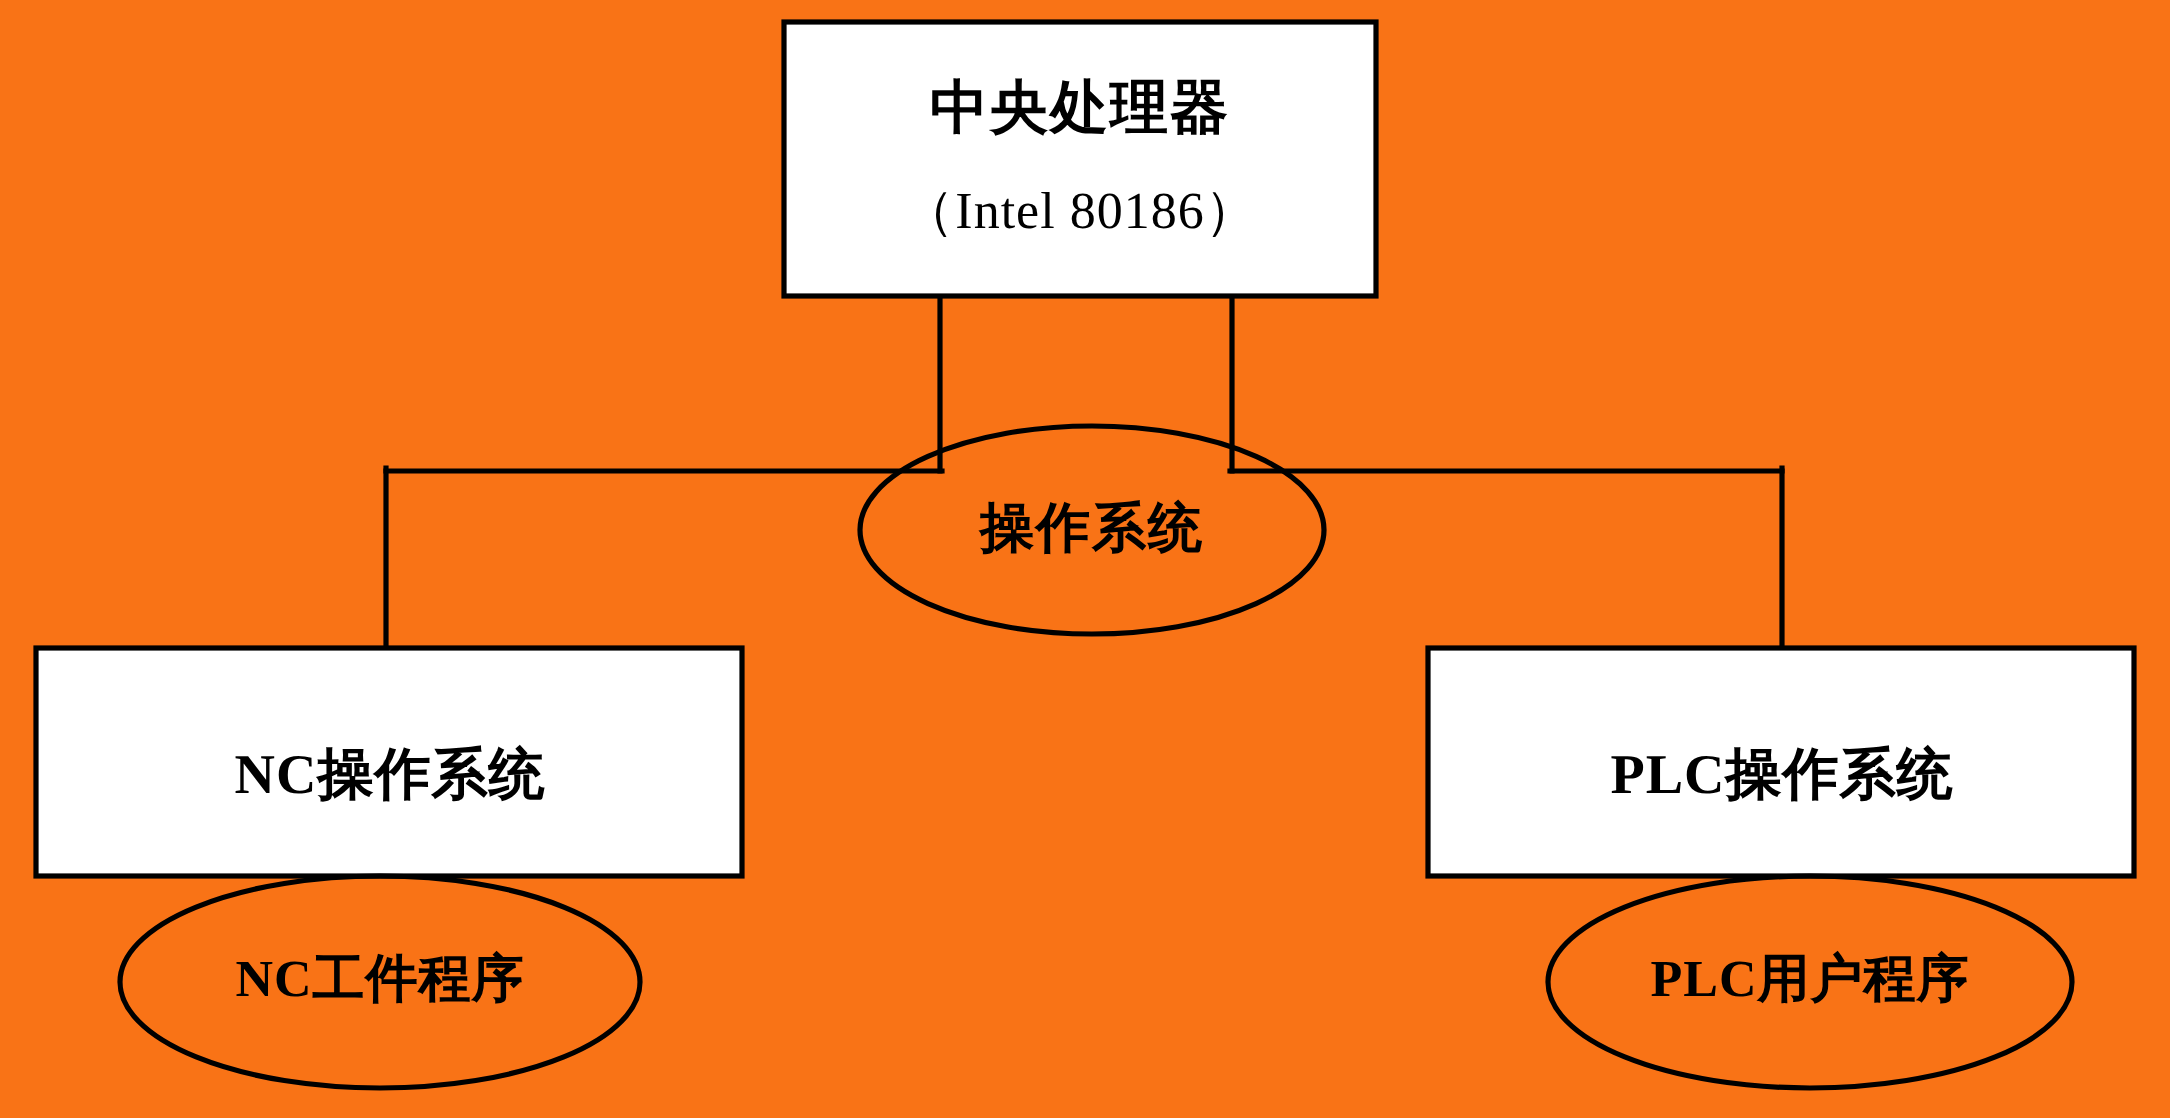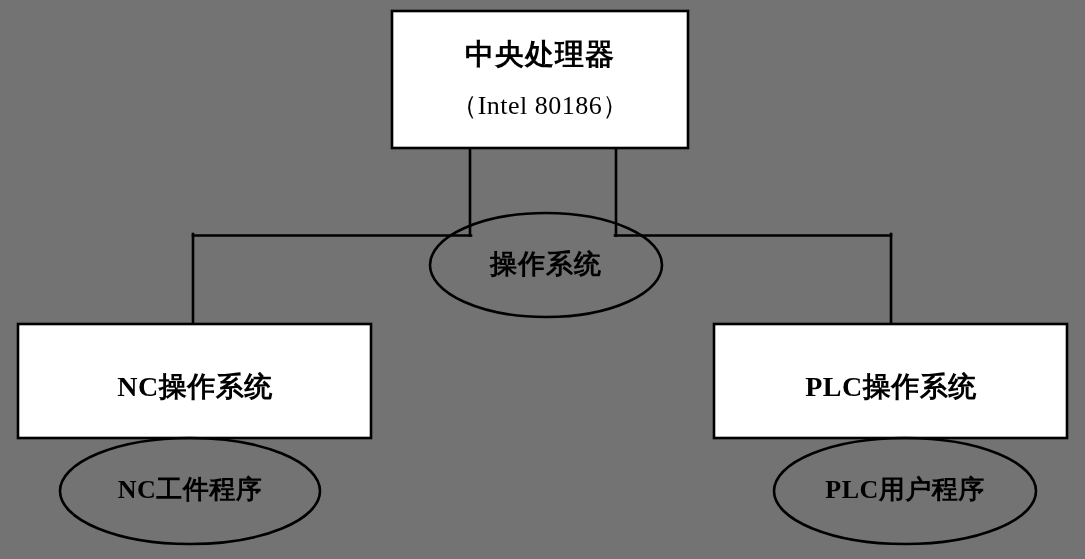--- a/index.html
+++ b/index.html
@@ -11,21 +11,21 @@
   body {
     width: 1085px;
     height: 559px;
     overflow: hidden;
     font-family: "Liberation Serif", "DejaVu Serif", serif;
   }
   #diagram-root {
     position: relative;
     width: 1085px;
     height: 559px;
-    background: #737373;
+    background: #f97316;
   }
   svg#diagram-svg {
     display: block;
     width: 1085px;
     height: 559px;
   }
   .node-rect {
     fill: #ffffff;
     stroke: #000000;
     stroke-width: 2.6;

